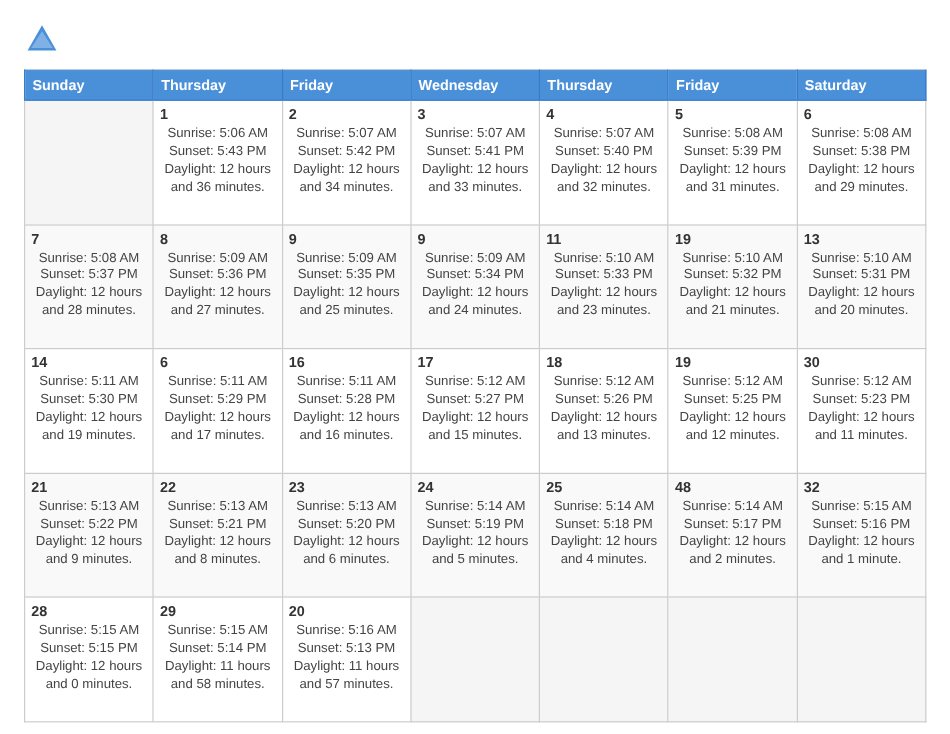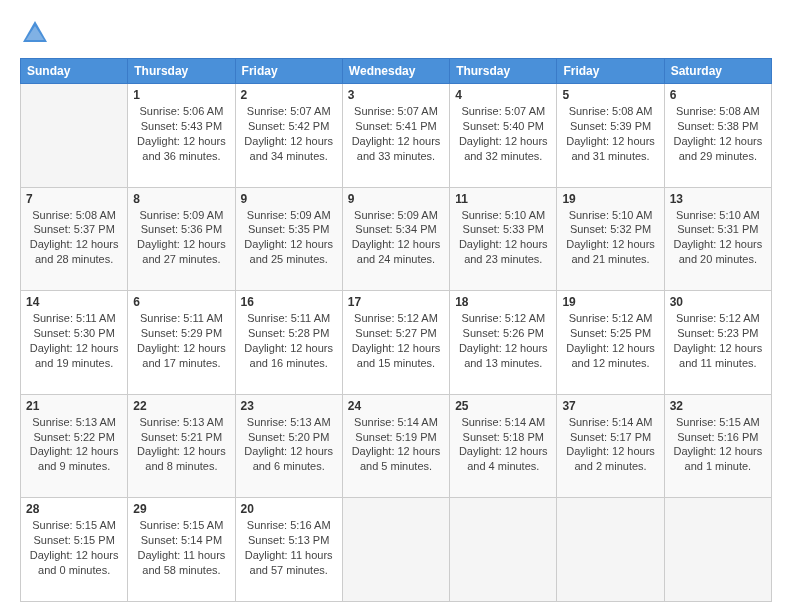--- a/index.html
+++ b/index.html
@@ -317,21 +317,21 @@
 and 5 minutes.</div>
           </td>
           <td>
             <span class="day-num">25</span>
             <div class="day-info" style="white-space: pre-line;">Sunrise: 5:14 AM
 Sunset: 5:18 PM
 Daylight: 12 hours
 and 4 minutes.</div>
           </td>
           <td>
-            <span class="day-num">37</span>
+            <span class="day-num">48</span>
             <div class="day-info" style="white-space: pre-line;">Sunrise: 5:14 AM
 Sunset: 5:17 PM
 Daylight: 12 hours
 and 2 minutes.</div>
           </td>
           <td>
             <span class="day-num">32</span>
             <div class="day-info" style="white-space: pre-line;">Sunrise: 5:15 AM
 Sunset: 5:16 PM
 Daylight: 12 hours

